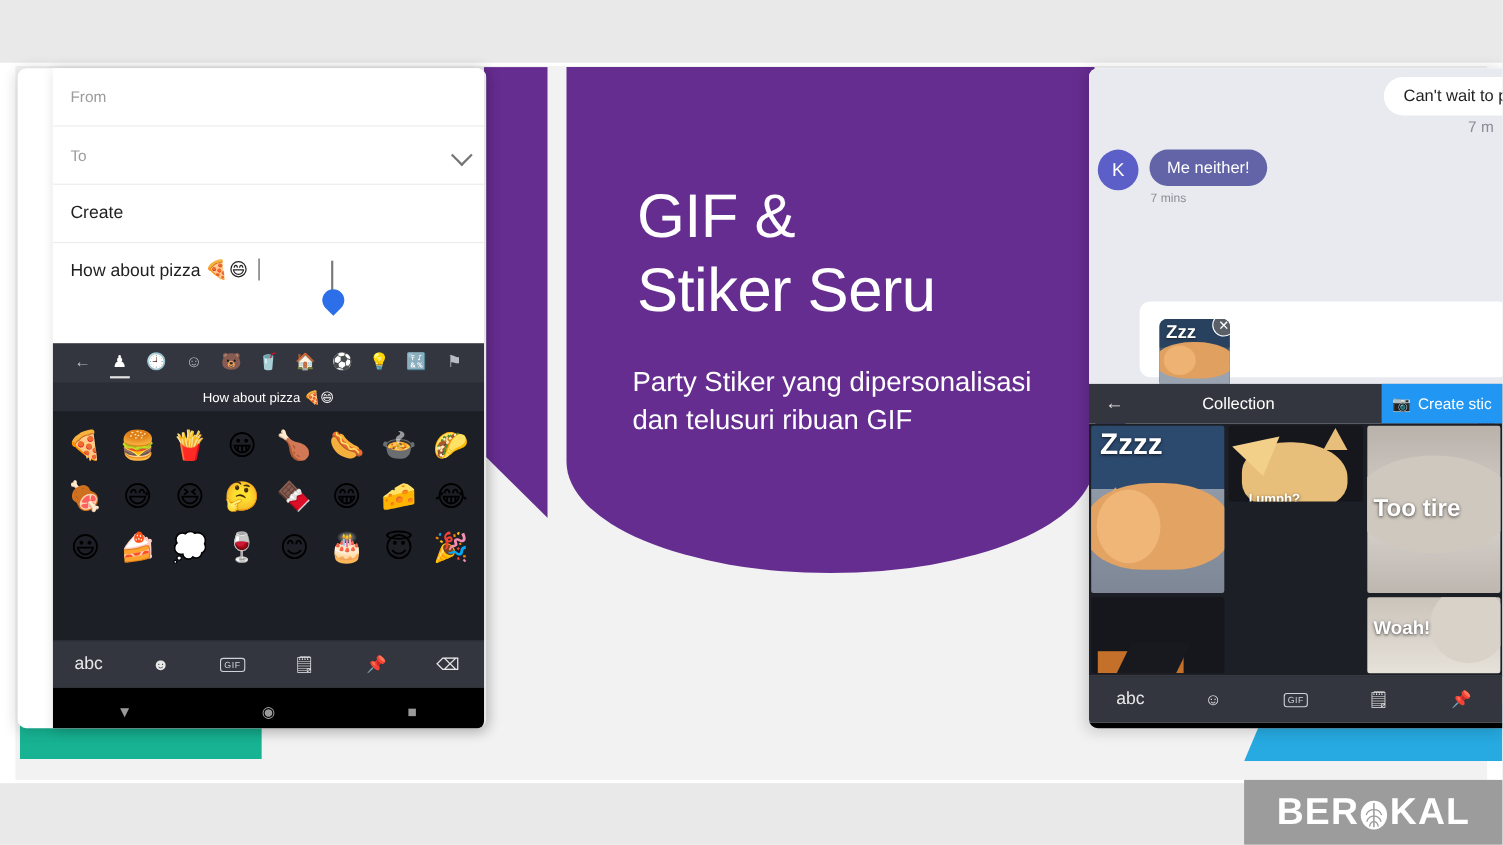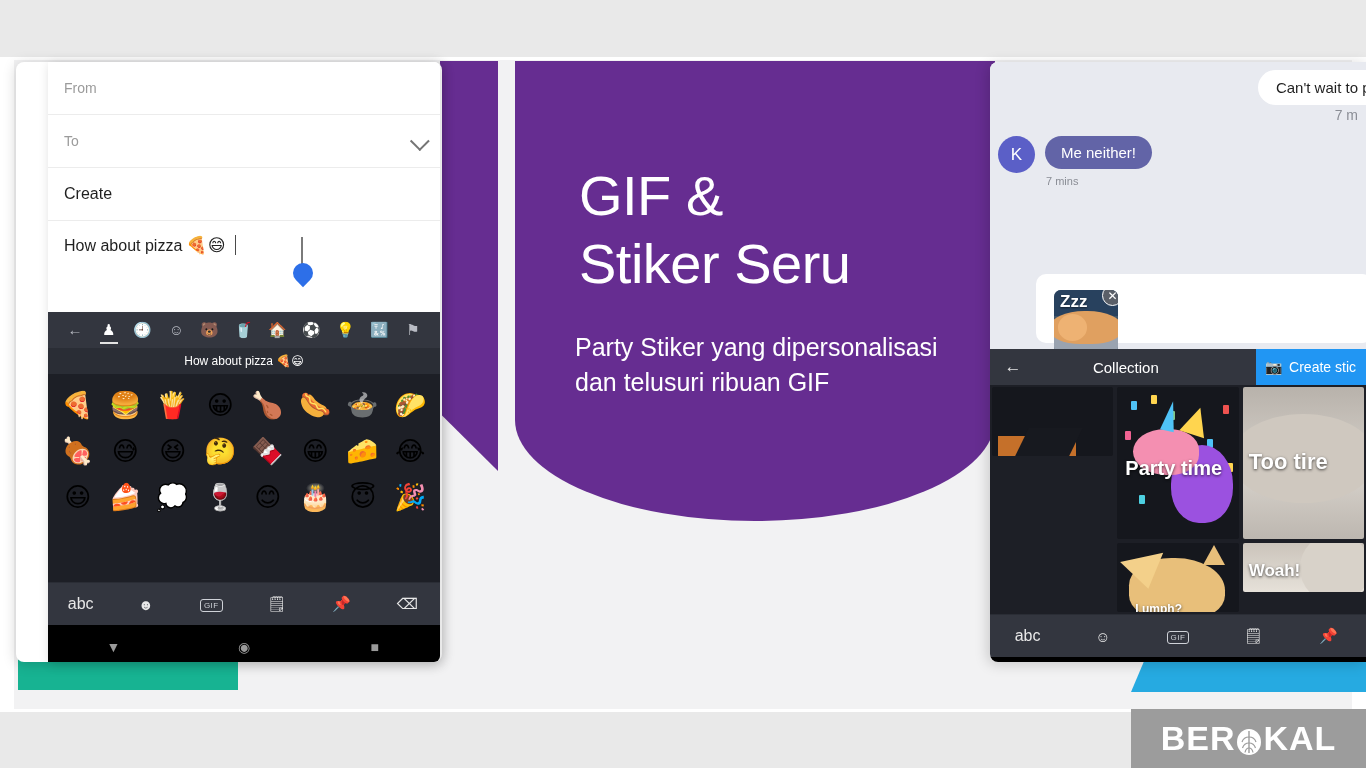--- a/index.html
+++ b/index.html
@@ -304,21 +304,21 @@
   .pizza{
     position:absolute;left:6px;top:14px;width:0;height:0;
     border-left:22px solid transparent;border-right:22px solid transparent;
     border-bottom:32px solid #f3d08a;transform:rotate(168deg);
   }
   .dog-cap{
     position:absolute;left:18px;bottom:-4px;color:#fff;font-size:12px;
     font-weight:700;text-shadow:0 1px 3px rgba(0,0,0,.7);
   }
 
-  .t-woah{height:49px;background:linear-gradient(#cbc4bb,#e6e1d9);}
+  .t-woah{height:69px;background:linear-gradient(#cbc4bb,#e6e1d9);}
   .t-woah .cap{left:6px;top:18px;font-size:17px;}
   .woah-shape{
     position:absolute;right:-6px;top:-10px;width:70px;height:70px;
     background:#d8d2c9;border-radius:50%;
   }
 
   .watermark{
     position:absolute;left:1131px;top:709px;width:235px;height:59px;
     background:#9c9c9c;display:flex;align-items:center;justify-content:center;
   }
@@ -477,43 +477,33 @@
       <span class="back">←</span>
       <span class="title">Collection</span>
       <span class="create-btn">
         <span>📷</span>
         <span>Create stic</span>
       </span>
     </div>
 
     <div class="grid">
       <div class="gcol">
+        <div class="tile t-cat">
+          <div class="body"></div>
+            <div class="ear1"></div>
+            <div class="head"></div>
+          <span class="cap">Zzzz</span>
+        </div>
         <div class="tile t-house">
           <div class="house-body"></div>
             <div class="house-dark"></div>
         </div>
       </div>
 
       <div class="gcol">
-        <div class="tile t-unicorn">
-          <div class="conf" style="left:14px;top:14px;background:#4fc3f7;"></div>
-          <div class="conf" style="left:34px;top:8px;background:#ffd54f;"></div>
-          <div class="conf" style="left:52px;top:24px;background:#81c784;"></div>
-          <div class="conf" style="left:8px;top:44px;background:#f06292;"></div>
-          <div class="conf" style="right:10px;top:18px;background:#ef5350;"></div>
-          <div class="conf" style="right:26px;top:52px;background:#4fc3f7;"></div>
-          <div class="conf" style="right:6px;top:76px;background:#ffd54f;"></div>
-          <div class="conf" style="left:22px;top:108px;background:#4dd0e1;"></div>
-          <div class="uni-body"></div>
-          <div class="uni-head"></div>
-          <div class="uni-horn"></div>
-          <div class="uni-hat"></div>
-          <span class="cap">Party
-time</span>
-        </div>
         <div class="tile t-dog">
           <div class="dog-body"></div>
             <div class="dog-ear"></div>
             <div class="pizza"></div>
           <span class="dog-cap">I umph?</span>
         </div>
       </div>
 
       <div class="gcol">
         <div class="tile t-tired">

